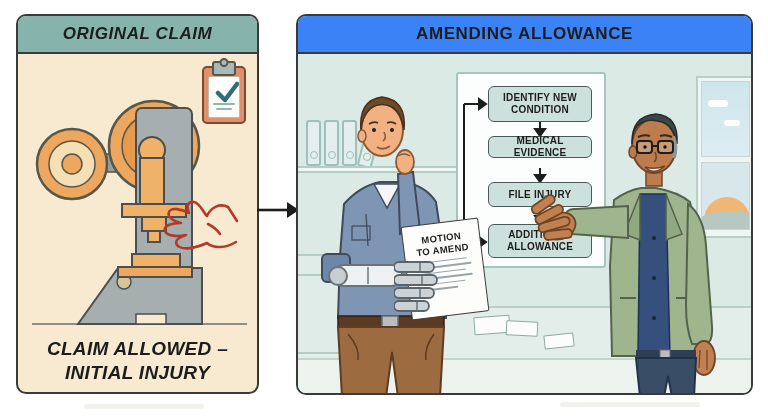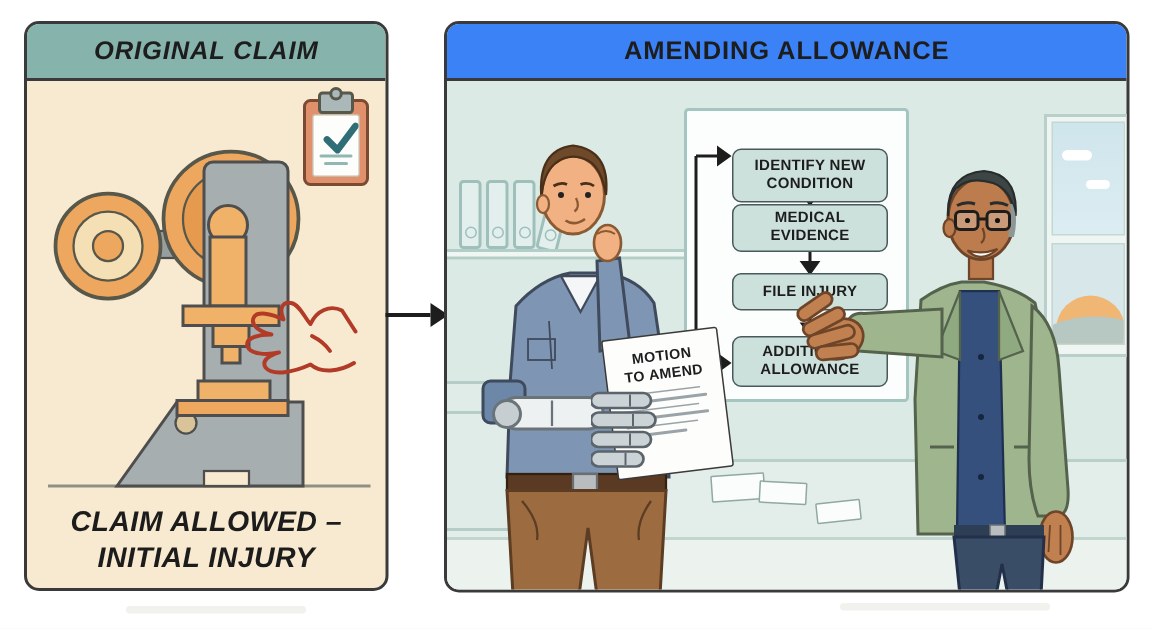--- a/index.html
+++ b/index.html
@@ -184,24 +184,24 @@
               <polygon points="77,101 82,108 87,101"></polygon>
             <line x1="82" y1="133" x2="82" y2="143" fill="none"></line>
               <polygon points="77,142 82,149 87,142"></polygon>
             <polyline points="6,30 6,168" fill="none"></polyline>
             <line x1="6" y1="30" x2="22" y2="30" fill="none"></line>
               <polygon points="21,25 28,30 21,35"></polygon>
             <line x1="6" y1="168" x2="22" y2="168" fill="none"></line>
               <polygon points="21,163 28,168 21,173"></polygon>
           </g>
         </svg>
-        <div class="flowbox" style="top:25px;height:36px">
+        <div class="flowbox" style="top:12px;height:36px">
           <span>IDENTIFY NEW CONDITION</span>
         </div>
-        <div class="flowbox" style="top:62px;height:32px">
+        <div class="flowbox" style="top:62px;height:22px">
           <span>MEDICAL EVIDENCE</span>
         </div>
         <div class="flowbox" style="top:108px;height:25px">
           <span>FILE INJURY</span>
         </div>
         <div class="flowbox" style="top:150px;height:34px">
           <span>ADDITIONAL ALLOWANCE</span>
         </div>
       </div>
 

